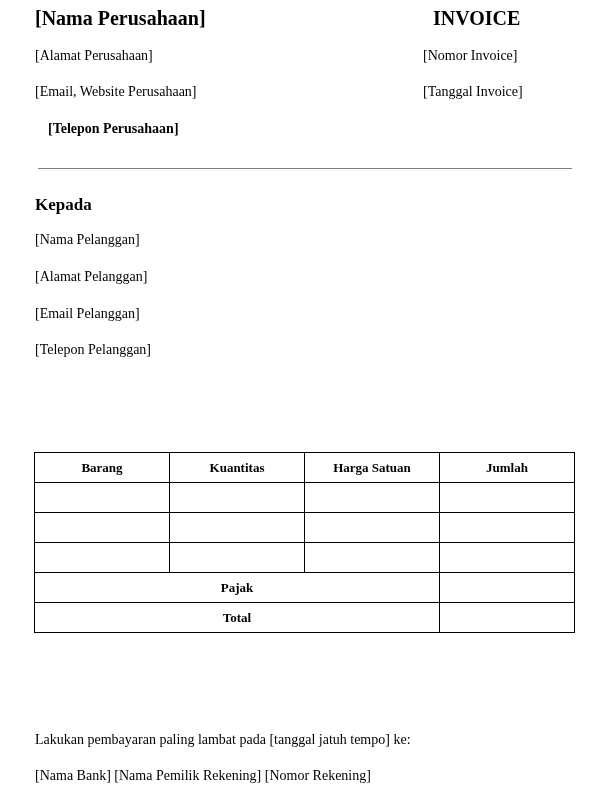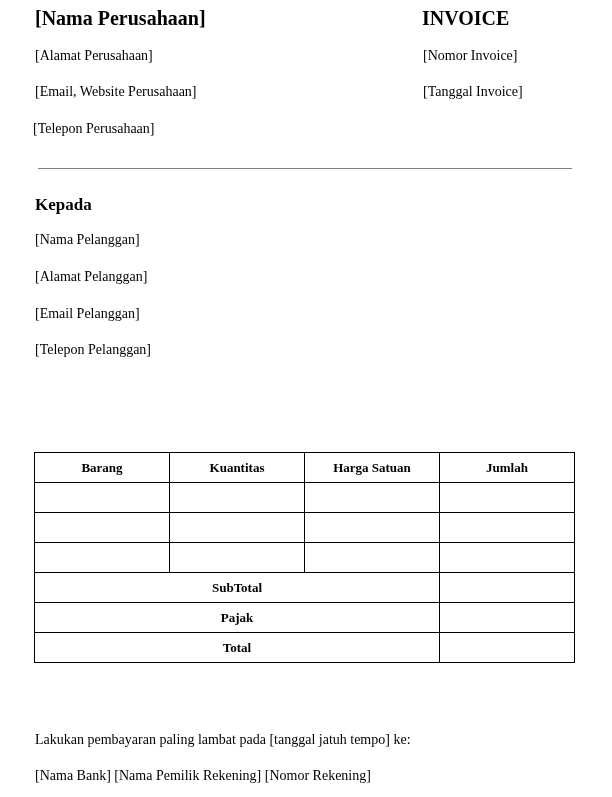--- a/index.html
+++ b/index.html
@@ -45,23 +45,23 @@
       font-weight: bold;
     }
     table.items th { height: 29px; }
   </style>
 </head>
 <body>
 
 <div class="abs title" style="left:35px; top:7px;">[Nama Perusahaan]</div>
 <div class="abs line" style="left:35px; top:48px;">[Alamat Perusahaan]</div>
 <div class="abs line" style="left:35px; top:84px;">[Email, Website Perusahaan]</div>
-<div class="abs line" style="left:33px; top:121px;">[Telepon Perusahaan]</div>
+<div class="abs line" style="left:48px; top:121px;font-weight:bold;">[Telepon Perusahaan]</div>
 
-<div class="abs title" style="left:422px; top:7px;">INVOICE</div>
+<div class="abs title" style="left:433px; top:7px;">INVOICE</div>
 <div class="abs line" style="left:423px; top:48px;">[Nomor Invoice]</div>
 <div class="abs line" style="left:423px; top:84px;">[Tanggal Invoice]</div>
 
 <div class="rule"></div>
 
 <div class="abs bold14" style="left:35px; top:195px;">Kepada</div>
 <div class="abs line" style="left:35px; top:232px;text-align:center;">[Nama Pelanggan]</div>
 <div class="abs line" style="left:35px; top:269px;">[Alamat Pelanggan]</div>
 <div class="abs line" style="left:35px; top:306px;">[Email Pelanggan]</div>
 <div class="abs line" style="left:35px; top:342px;">[Telepon Pelanggan]</div>
@@ -88,24 +88,20 @@
       <td></td>
       <td></td>
     </tr>
     <tr>
       <td></td>
       <td></td>
       <td></td>
       <td></td>
     </tr>
     <tr>
-      <td colspan="3">SubTotal</td>
-      <td></td>
-    </tr>
-    <tr>
       <td colspan="3">Pajak</td>
       <td></td>
     </tr>
     <tr>
       <td colspan="3">Total</td>
       <td></td>
     </tr>
   </tbody>
 </table>
 

